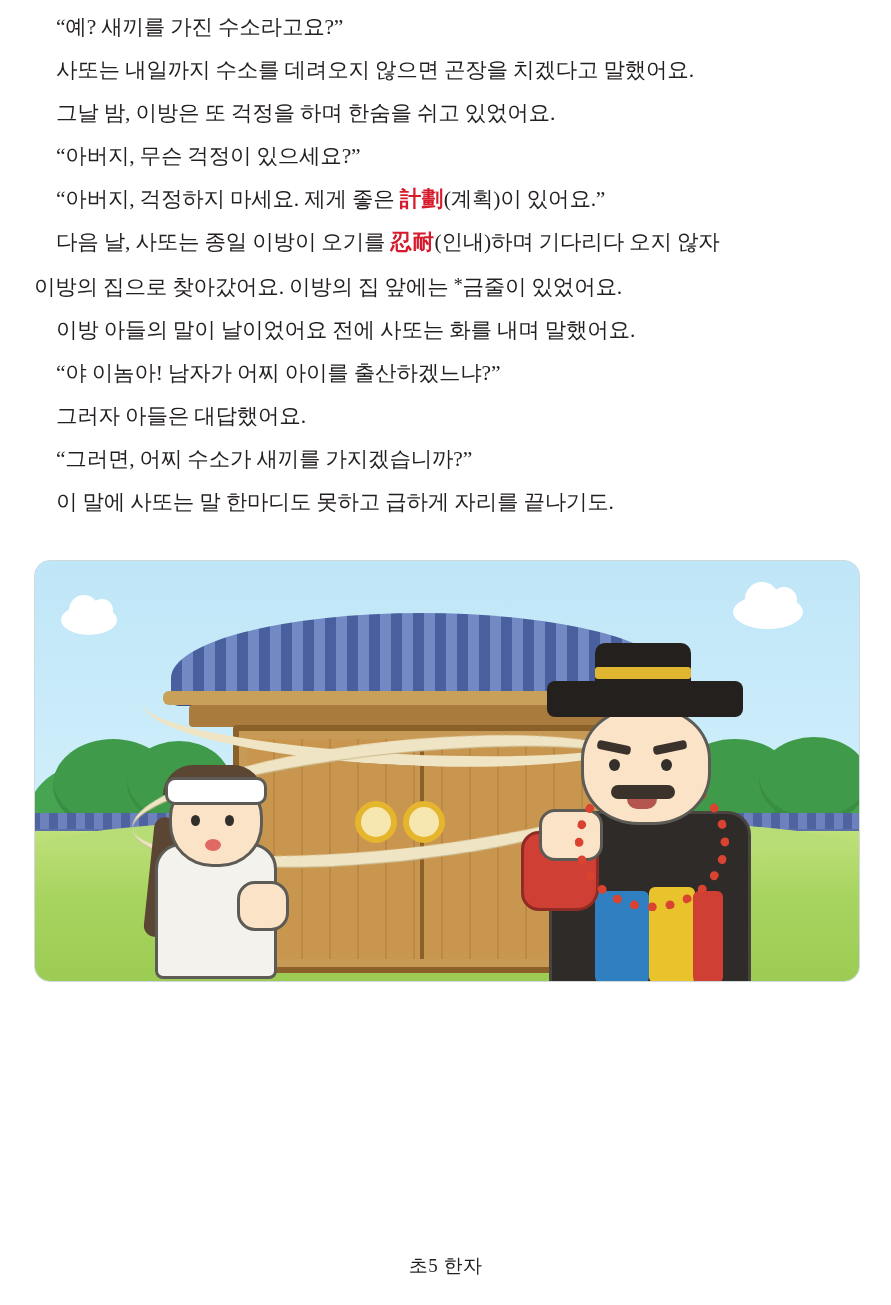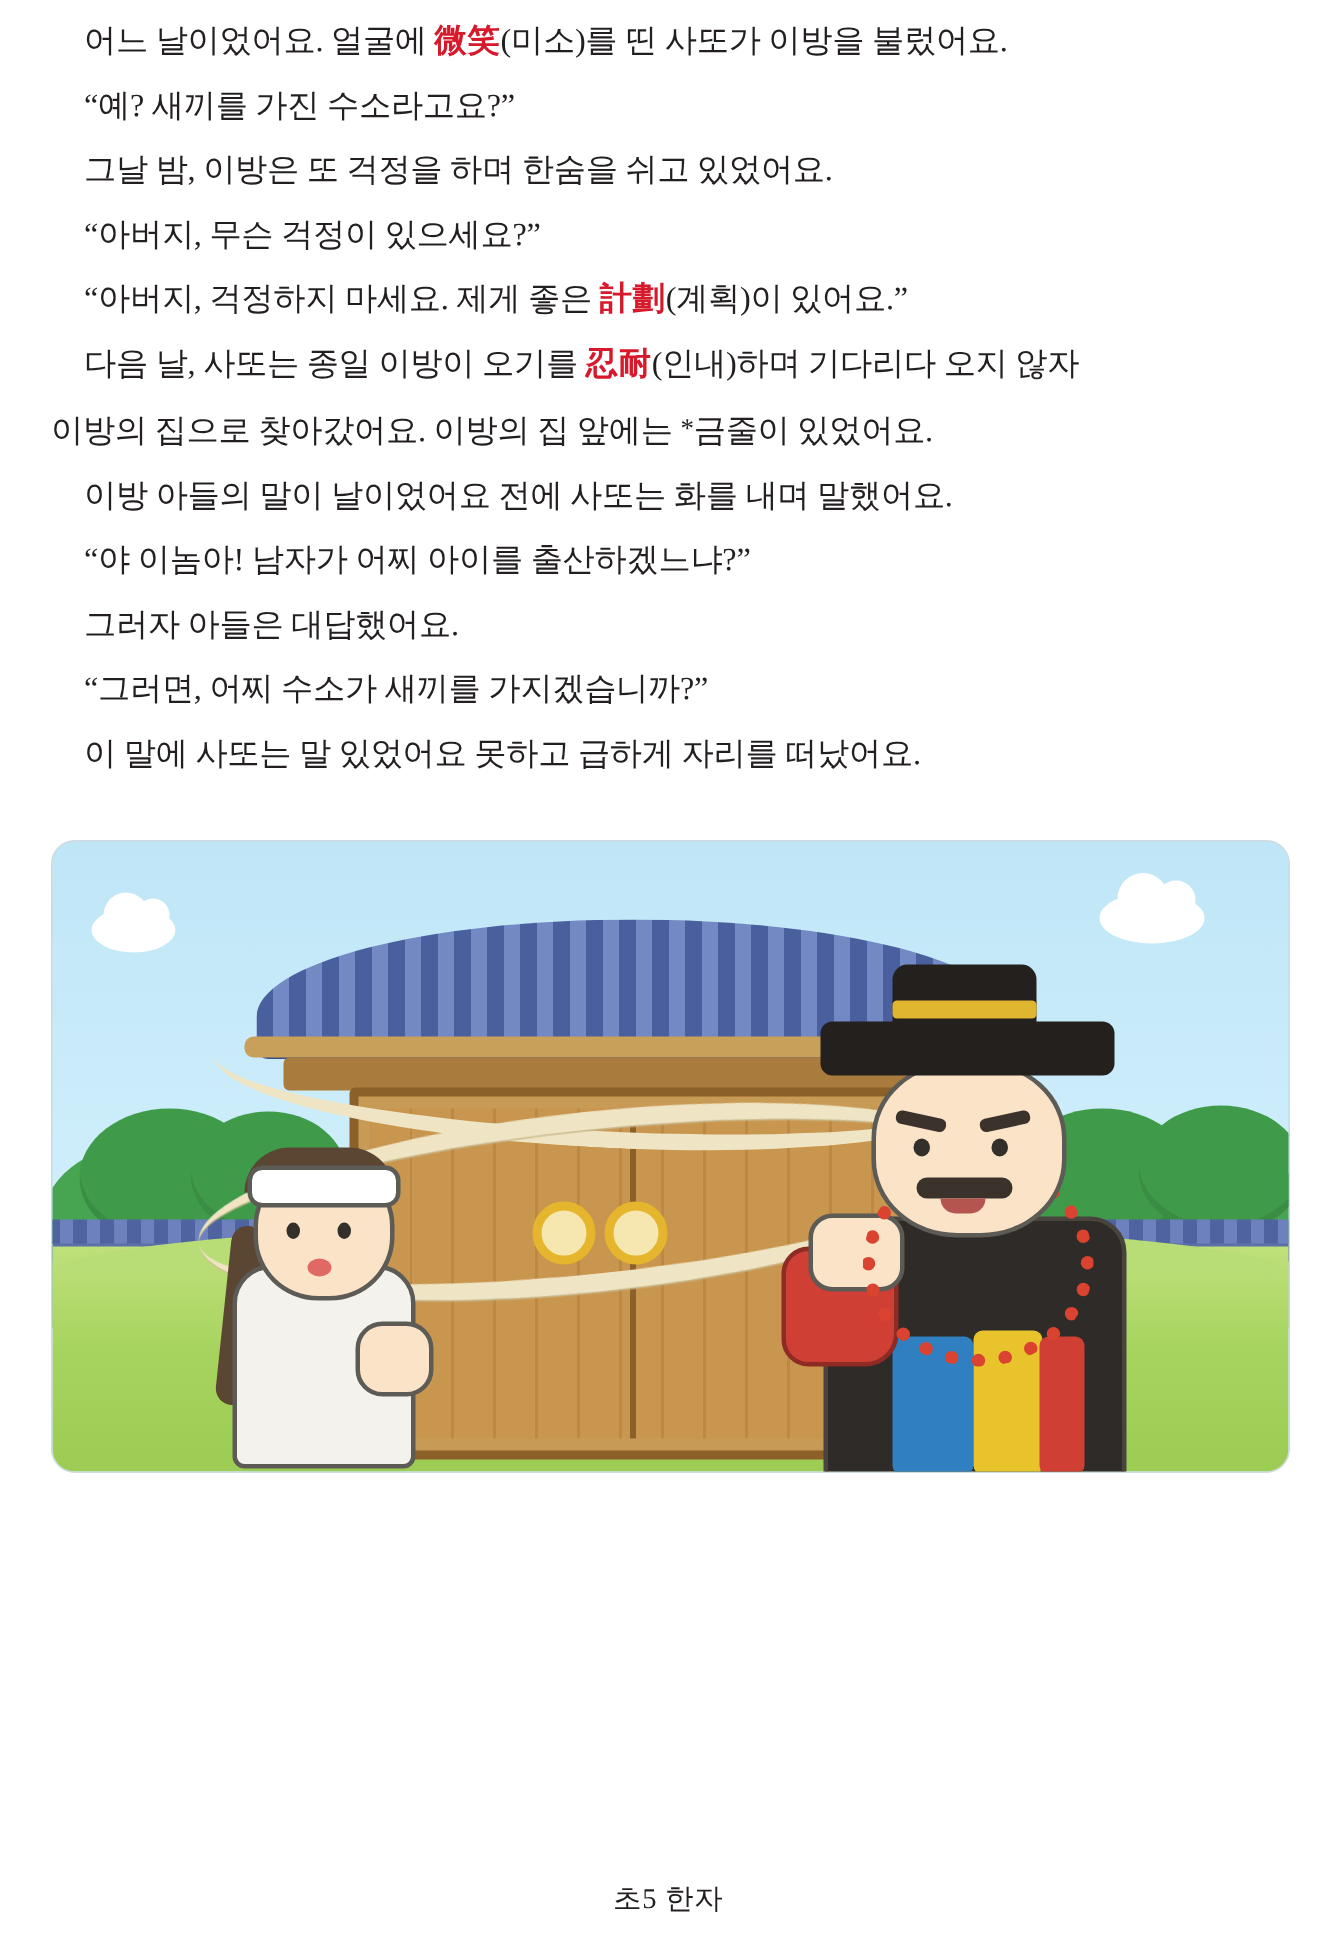--- a/index.html
+++ b/index.html
@@ -316,32 +316,32 @@
     color: #231f20;
     letter-spacing: 0.5px;
   }
 </style>
 </head>
 <body>
 
 <div class="page">
 
   <div class="story" id="story-body">
-      <p class="line indent" style="margin: 0px;"><span>어느 날이었어요. 얼굴에 </span><span class="hanja">微笑</span><span>(미소)를 띤 사또가 이방을 불렀어요.</span></p>
       <p class="line indent" style="margin: 0px;"><span>“예? 새끼를 가진 수소라고요?”</span></p>
+      <p class="line indent" style="margin: 0px;"><span>사또는 내일까지 수소를 데려오지 않으면 곤장을 치겠다고 말했어요.</span></p>
       <p class="line indent" style="margin: 0px;"><span>그날 밤, 이방은 또 걱정을 하며 한숨을 쉬고 있었어요.</span></p>
       <p class="line indent" style="margin: 0px;"><span>“아버지, 무슨 걱정이 있으세요?”</span></p>
       <p class="line indent" style="margin: 0px;"><span>“아버지, 걱정하지 마세요. 제게 좋은 </span><span class="hanja">計劃</span><span>(계획)이 있어요.”</span></p>
       <p class="line indent" style="margin: 0px;"><span>다음 날, 사또는 종일 이방이 오기를 </span><span class="hanja">忍耐</span><span>(인내)하며 기다리다 오지 않자</span></p>
       <p class="line" style="margin: 0px;"><span>이방의 집으로 찾아갔어요. 이방의 집 앞에는 </span><span class="footnote-mark">*</span><span class="bold">금줄</span><span>이 있었어요.</span></p>
       <p class="line indent" style="margin: 0px;"><span>이방 아들의 말이 날이었어요 전에 사또는 화를 내며 말했어요.</span></p>
       <p class="line indent" style="margin: 0px;"><span>“야 이놈아! 남자가 어찌 아이를 출산하겠느냐?”</span></p>
       <p class="line indent" style="margin: 0px;"><span>그러자 아들은 대답했어요.</span></p>
       <p class="line indent" style="margin: 0px;"><span>“그러면, 어찌 수소가 새끼를 가지겠습니까?”</span></p>
-      <p class="line indent" style="margin: 0px;"><span>이 말에 사또는 말 있었어요 못하고 급하게 자리를 떠났어요.</span></p>
+      <p class="line indent" style="margin: 0px;"><span>이 말에 사또는 말 한마디도 못하고 급하게 자리를 끝나기도.</span></p>
     </div>
 
   <div class="illus-wrap">
     <div class="illus">
       <div class="sky"></div>
       <div class="cloud cloud1"></div>
       <div class="cloud cloud2"></div>
 
       <div class="hedge" style="left:-10px;width:190px;"></div>
       <div class="hedge" style="left:612px;width:230px;"></div>

